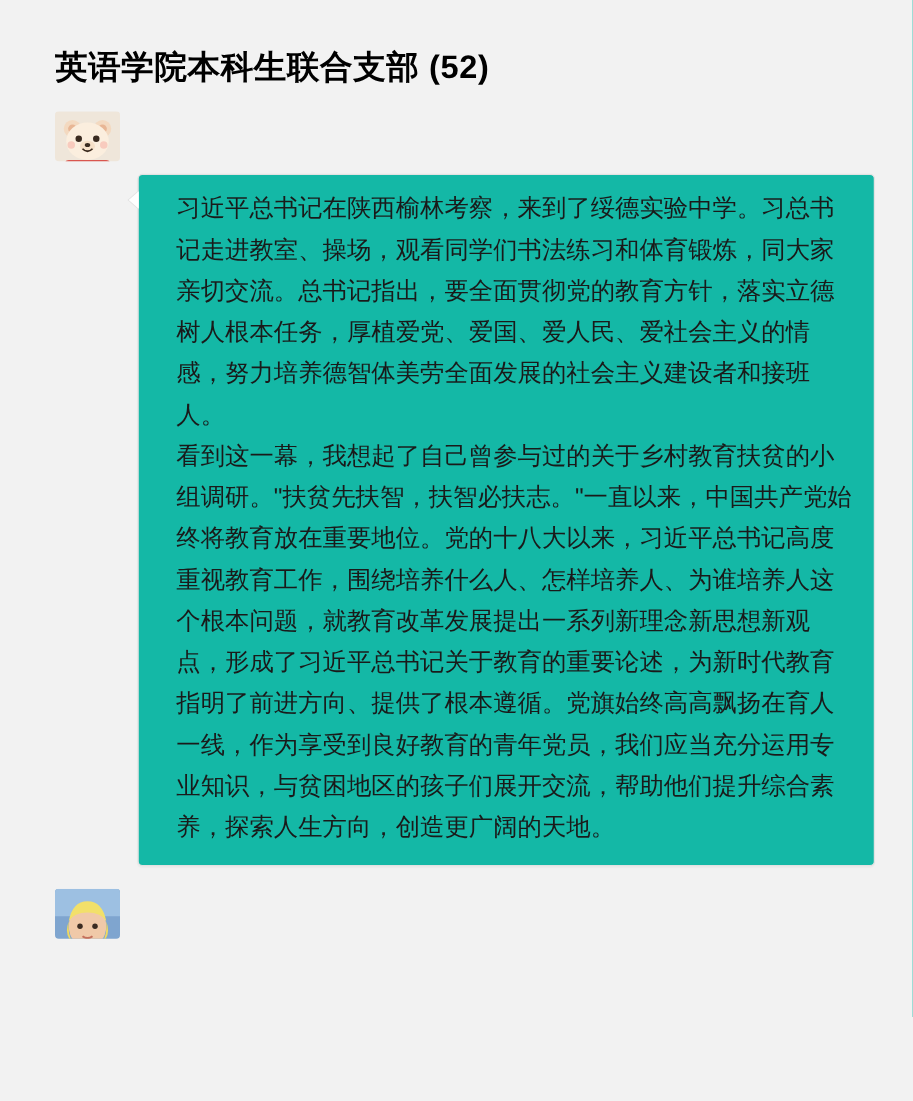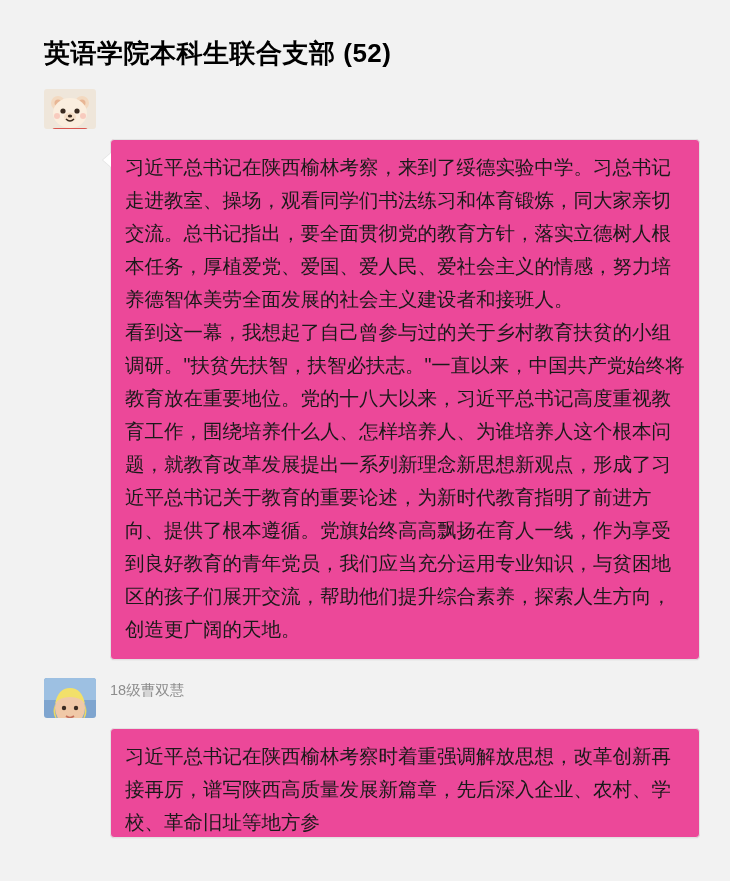--- a/index.html
+++ b/index.html
@@ -57,24 +57,24 @@
     min-width: 0;
   }
   .sender {
     font-size: 14.5px;
     color: #8d8d8d;
     line-height: 20px;
     padding-top: 2px;
   }
   .bubble {
     margin-top: 10px;
-    background: #ec4899;
+    background: #14b8a6;
     border: 1px solid #e2e2e2;
     border-radius: 4px;
-    padding: 11px 14px 13px 14px;
+    padding: 11px 14px 13px 30px;
     font-size: 19.5px;
     line-height: 33px;
     color: #1a1a1a;
     position: relative;
     white-space: pre-wrap;
     word-break: break-all;
     box-shadow: 0 1px 1px rgba(0,0,0,0.03);
   }
   .bubble::before {
     content: "";
@@ -156,23 +156,17 @@
             <ellipse cx="26" cy="30" rx="15" ry="17" fill="#f0c9a8"></ellipse>
             <path d="M11 26 q3 -16 15 -16 q12 0 15 16 q-4 -7 -15 -7 q-11 0 -15 7z" fill="#f2e06a"></path>
             <path d="M11 26 q-1 10 3 17 q-7 -6 -3 -17z" fill="#efd95f"></path>
             <path d="M41 26 q1 10 -3 17 q7 -6 3 -17z" fill="#efd95f"></path>
             <circle cx="20" cy="30" r="2.2" fill="#3b2c22"></circle>
             <circle cx="32" cy="30" r="2.2" fill="#3b2c22"></circle>
             <path d="M22 38 q4 3 8 0" stroke="#c4705c" stroke-width="1.6" fill="none"></path>
             <rect x="6" y="46" width="40" height="6" fill="#4e6f99"></rect>
           </svg>
         </div>
-        <div class="sender-wrap">
-          <div class="sender">18级曹双慧</div>
-        </div>
-      </div>
-      <div class="msg-body">
-        <div class="bubble clip">习近平总书记在陕西榆林考察时着重强调解放思想，改革创新再接再厉，谱写陕西高质量发展新篇章，先后深入企业、农村、学校、革命旧址等地方参</div>
       </div>
     </div>
 
   </div>
 </div>
 
 </body></html>

